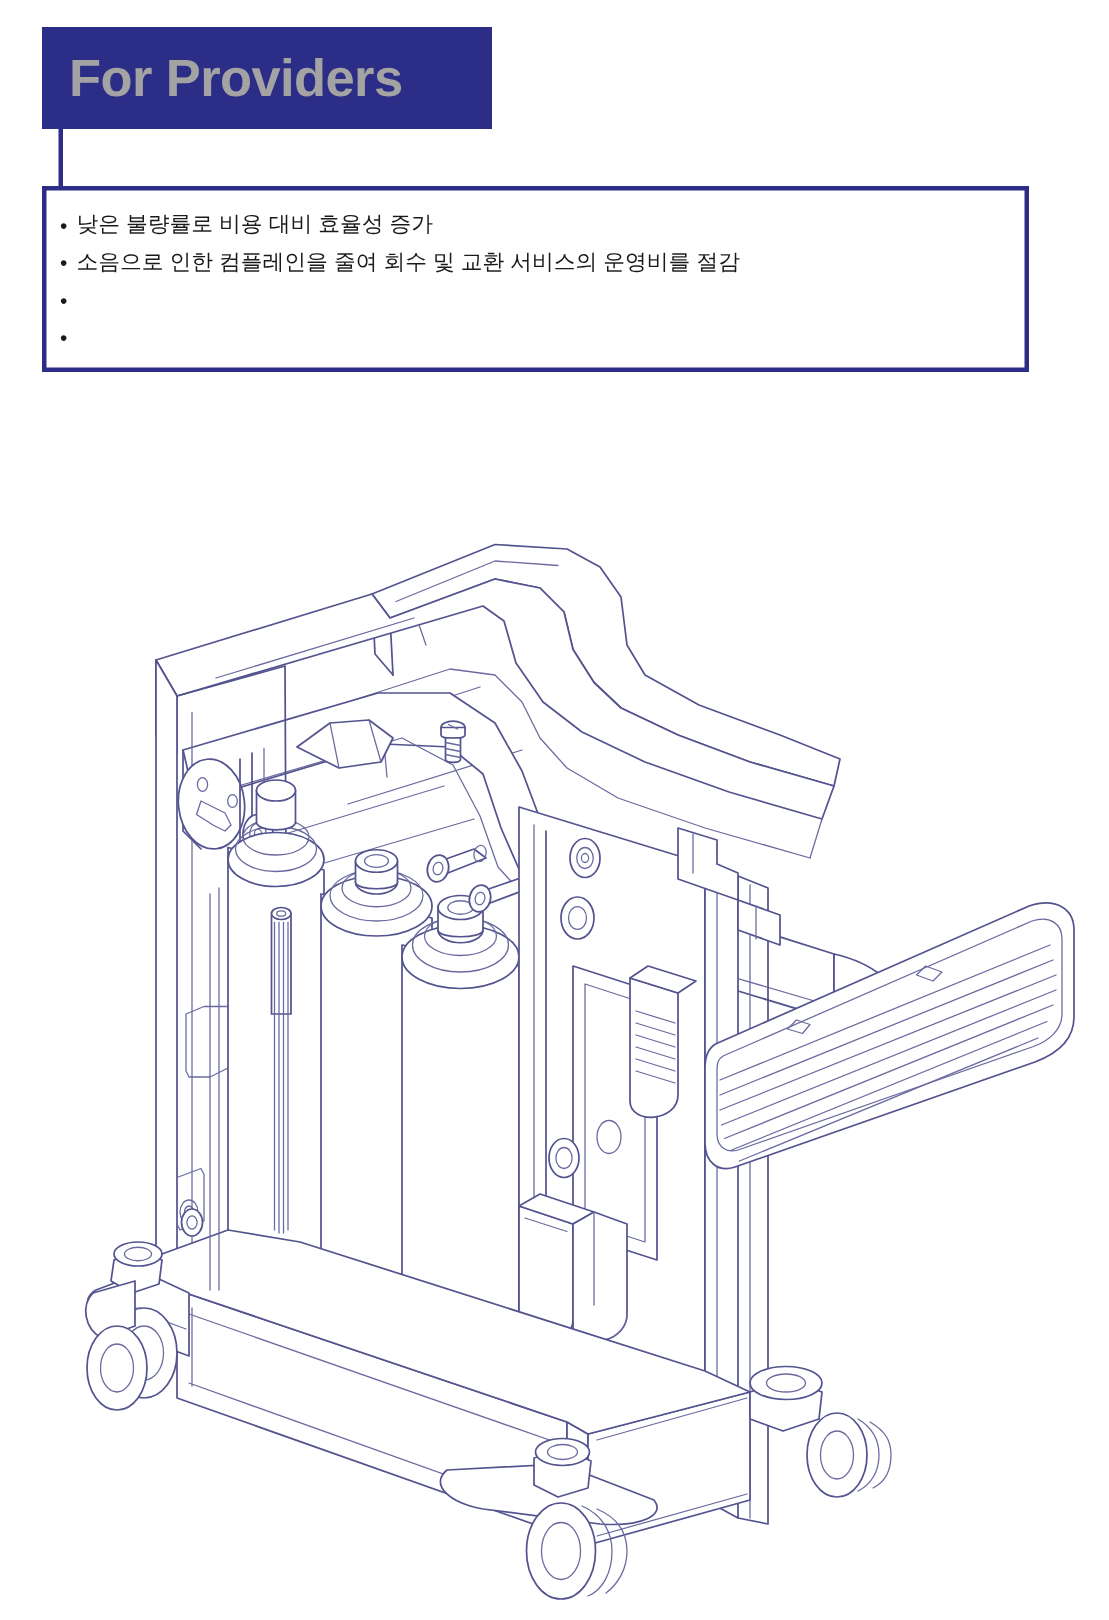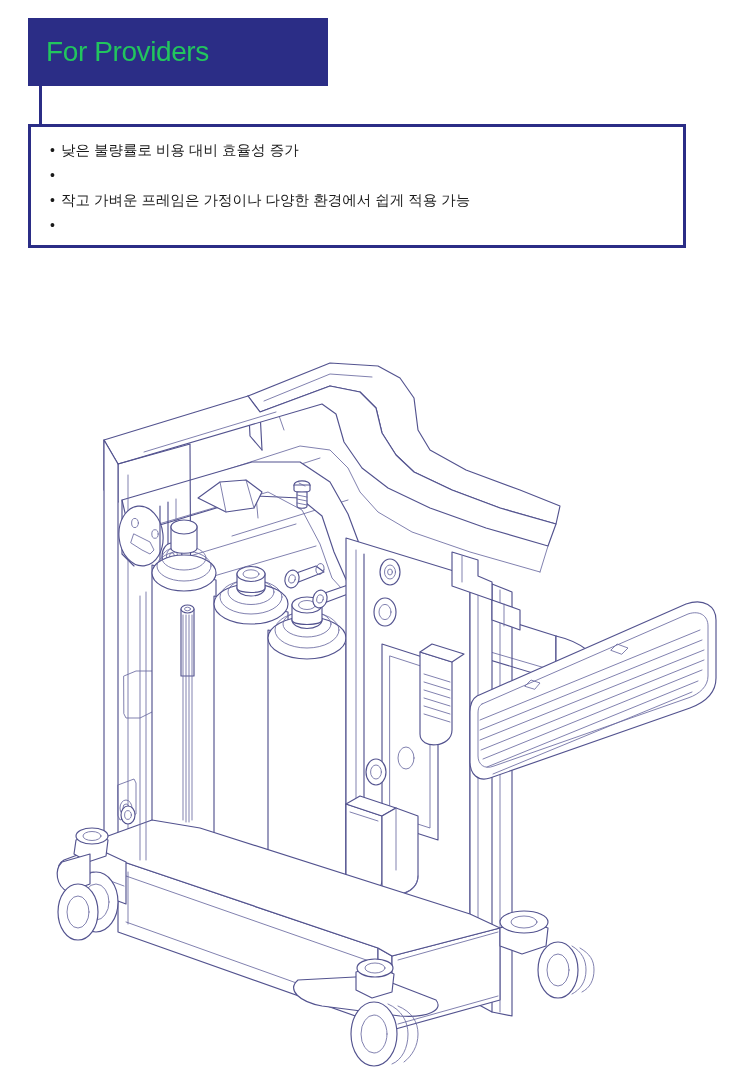--- a/index.html
+++ b/index.html
@@ -24,23 +24,23 @@
     top: 18px;
     width: 300px;
     height: 68px;
     background: #2b2d86;
     display: flex;
     align-items: center;
     box-sizing: border-box;
     padding-left: 18px;
   }
   .title-text {
-    color: #22c55e;
-    font-size: 28px;
-    font-weight: normal;
+    color: #a3a3a3;
+    font-size: 35px;
+    font-weight: bold;
     letter-spacing: -0.4px;
     line-height: 1;
     white-space: nowrap;
     font-family: "Liberation Sans", "DejaVu Sans", sans-serif;
   }
 
   
   .connector {
     position: absolute;
     left: 39px;
@@ -53,21 +53,21 @@
   
   .bullet-box {
     position: absolute;
     left: 28px;
     top: 124px;
     width: 658px;
     height: 124px;
     border: 3px solid #2b2d86;
     box-sizing: border-box;
     background: #ffffff;
-    padding: 11px 0 0 19px;
+    padding: 11px 0 0 9px;
   }
   .bullet-list {
     list-style: none;
     margin: 0;
     padding: 0;
   }
   .bullet-item {
     display: flex;
     align-items: flex-start;
     font-size: 14.5px;
@@ -132,24 +132,24 @@
 <div class="connector"></div>
 
 <div class="bullet-box">
   <ul class="bullet-list">
     <li class="bullet-item">
       <span class="bullet-dot"></span>
       <span class="bullet-text">낮은 불량률로 비용 대비 효율성 증가</span>
     </li>
     <li class="bullet-item">
       <span class="bullet-dot"></span>
+      <span class="bullet-text">소음으로 인한 컴플레인을 줄여 회수 및 교환 서비스의 운영비를 절감</span>
     </li>
     <li class="bullet-item">
       <span class="bullet-dot"></span>
-      <span class="bullet-text">작고 가벼운 프레임은 가정이나 다양한 환경에서 쉽게 적용 가능</span>
     </li>
     <li class="bullet-item">
       <span class="bullet-dot"></span>
     </li>
   </ul>
 </div>
 
 <div class="illustration-wrap">
 <svg viewBox="0 0 739 780" xmlns="http://www.w3.org/2000/svg">
 

